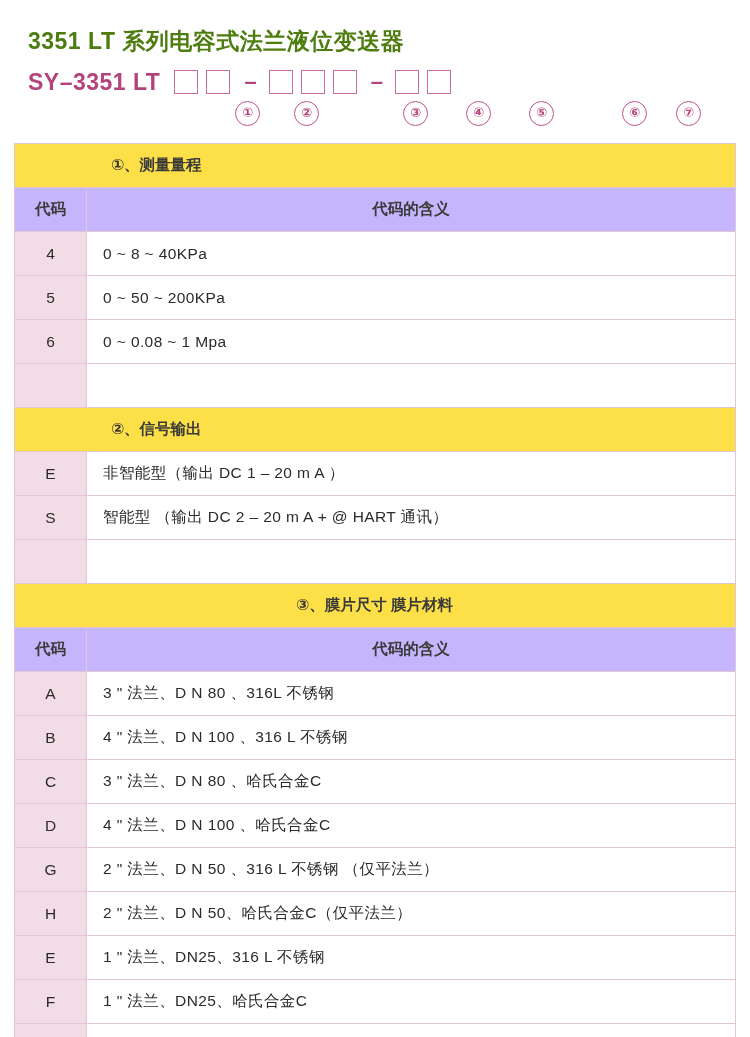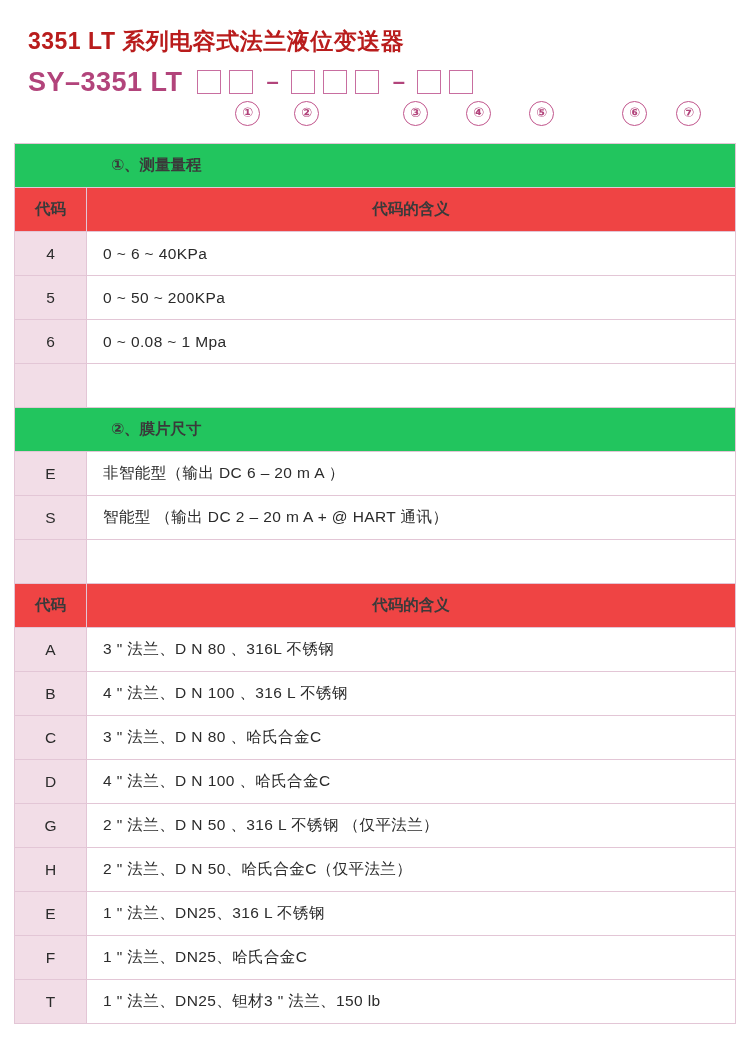--- a/index.html
+++ b/index.html
@@ -16,32 +16,32 @@
     width:750px;
     height:1037px;
     box-sizing:border-box;
     padding:0 14px;
   }
 
   
   .title{
     font-size:23px;
     font-weight:bold;
-    color:#b91c1c;
+    color:#4d7c0f;
     letter-spacing:0.5px;
     padding:26px 0 0 14px;
   }
   .code-line{
     display:flex;
     align-items:center;
     padding:6px 0 0 14px;
     height:38px;
   }
   .code-prefix{
-    font-size:27px;
+    font-size:23px;
     font-weight:bold;
     color:#b2447b;
     letter-spacing:0.5px;
     margin-right:14px;
   }
   .box{
     width:24px;height:24px;
     border:1.6px solid #c86ea0;
     margin-right:8px;
     box-sizing:border-box;
@@ -76,31 +76,31 @@
     table-layout:fixed;
     margin:8px 0 0 0;
   }
   table.spec td{
     border:1px solid #e3c6d6;
     font-size:15.5px;
     height:41px;
     vertical-align:middle;
   }
   .sect{
-    background:#22c55e;
+    background:#fde047;
     font-weight:bold;
     color:#3a3a3a;
     font-size:16px;
     padding-left:0;
     height:38px;
   }
   .sect .inner{padding-left:96px;}
   .sect.center .inner{padding-left:0;text-align:center;}
   .hdr{
-    background:#ef4444;
+    background:#c4b5fd;
     font-weight:bold;
     text-align:center;
     color:#3a3a3a;
     font-size:16px;
     height:38px;
   }
   .code-cell{
     width:72px;
     background:#f2dde7;
     text-align:center;
@@ -153,52 +153,57 @@
           <td colspan="2" class="sect">
             <div class="inner">①、测量量程</div>
           </td>
         </tr>
         <tr>
           <td class="hdr">代码</td>
           <td class="hdr">代码的含义</td>
         </tr>
         <tr>
           <td class="code-cell">4</td>
-          <td class="meaning">0 ~ 6  ~ 40KPa</td>
+          <td class="meaning">0 ~ 8  ~ 40KPa</td>
         </tr>
         <tr>
           <td class="code-cell">5</td>
           <td class="meaning">0 ~ 50  ~  200KPa</td>
         </tr>
         <tr>
           <td class="code-cell">6</td>
           <td class="meaning">0 ~  0.08  ~ 1 Mpa</td>
         </tr>
         <tr class="blank-row">
           <td></td>
           <td class="white"></td>
         </tr>
         <tr>
           <td colspan="2" class="sect">
-            <div class="inner">②、膜片尺寸</div>
+            <div class="inner">②、信号输出</div>
           </td>
         </tr>
         <tr>
           <td class="code-cell">E</td>
-          <td class="meaning">非智能型（输出 DC  6 – 20 m A ）</td>
+          <td class="meaning">非智能型（输出 DC  1 – 20 m A ）</td>
         </tr>
         <tr>
           <td class="code-cell">S</td>
           <td class="meaning">智能型    （输出 DC  2 – 20 m A + @ HART 通讯）</td>
         </tr>
         <tr class="blank-row">
           <td></td>
           <td class="white"></td>
         </tr>
         <tr>
+          <td colspan="2" class="sect center">
+            <div class="inner">③、膜片尺寸  膜片材料</div>
+          </td>
+        </tr>
+        <tr>
           <td class="hdr">代码</td>
           <td class="hdr">代码的含义</td>
         </tr>
         <tr>
           <td class="code-cell">A</td>
           <td class="meaning">3 " 法兰、D N 80 、316L 不锈钢</td>
         </tr>
         <tr>
           <td class="code-cell">B</td>
           <td class="meaning">4 " 法兰、D N 100 、316 L 不锈钢</td>

